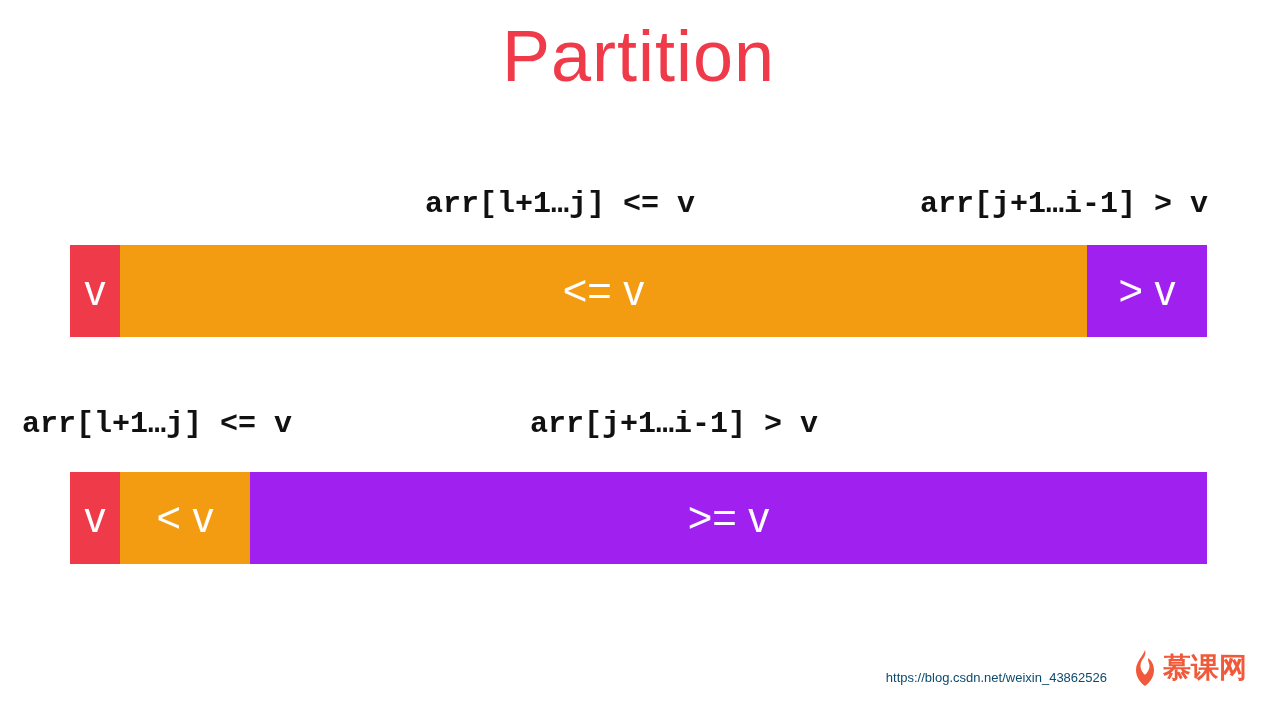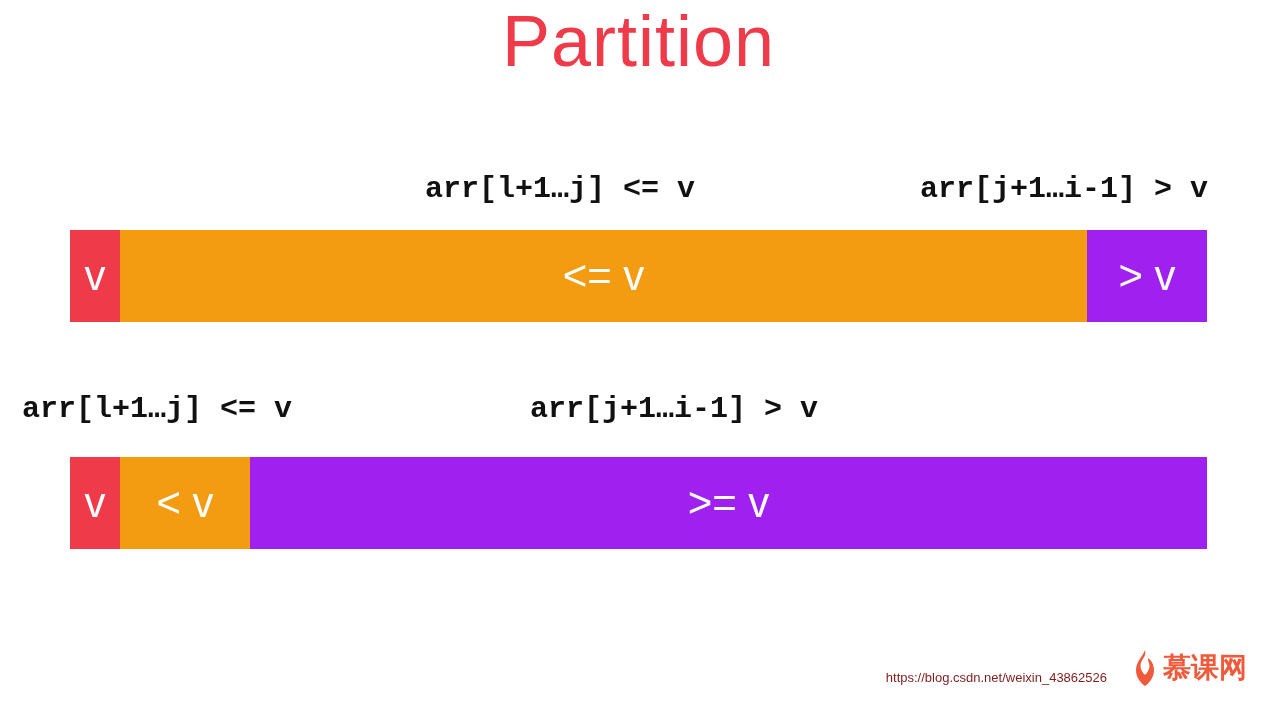--- a/index.html
+++ b/index.html
@@ -1,25 +1,25 @@
 <!DOCTYPE html>
 <html><head>
 <meta charset="utf-8">
 <style>
   * { box-sizing: border-box; margin: 0; padding: 0; }
   html, body { width: 1277px; height: 713px; background: #ffffff; font-family: Arial, Helvetica, sans-serif; position: relative; }
-  .title { text-align: center; font-size: 72px; font-weight: 400; color: #ef3a4a; letter-spacing: 1px; }
+  .title { text-align: center; font-size: 72px; font-weight: 400; color: #ef3a4a; margin-top: 15px; letter-spacing: 1px; }
   .labels-row { position: relative; width: 100%; height: 40px; margin-top: 90px; font-family: "Courier New", monospace; font-weight: bold; font-size: 30px; color: #111; }
   .label-abs { position: absolute; white-space: nowrap; }
   .bar { display: flex; margin: 18px 70px 0 70px; height: 92px; }
   .seg { display: flex; align-items: center; justify-content: center; font-size: 42px; font-weight: 500; color: #fff; }
   .labels-row2 { position: relative; width: 100%; height: 40px; margin-top: 70px; font-family: "Courier New", monospace; font-weight: bold; font-size: 30px; color: #111; }
   .bar2 { display: flex; margin: 25px 70px 0 70px; height: 92px; }
   .watermark { position: absolute; right: 30px; bottom: 26px; display: flex; align-items: center; font-size: 28px; color: #f05a3a; font-weight: 700; }
-  .watermark-url { position: absolute; right: 170px; bottom: 28px; font-size: 13px; color: #7f1d1d; font-family: Arial; white-space: nowrap; }
+  .watermark-url { position: absolute; right: 170px; bottom: 28px; font-size: 13px; color: #0c4a6e; font-family: Arial; white-space: nowrap; }
   .flame { width: 28px; height: 36px; margin-right: 4px; position: relative; }
   .flame svg { width: 100%; height: 100%; }
 </style>
 </head>
 <body>
 
 <h1 class="title">Partition</h1>
 
 <div class="labels-row">
   <div class="label-abs" style="left:425px;">arr[l+1…j] &lt;= v</div>

